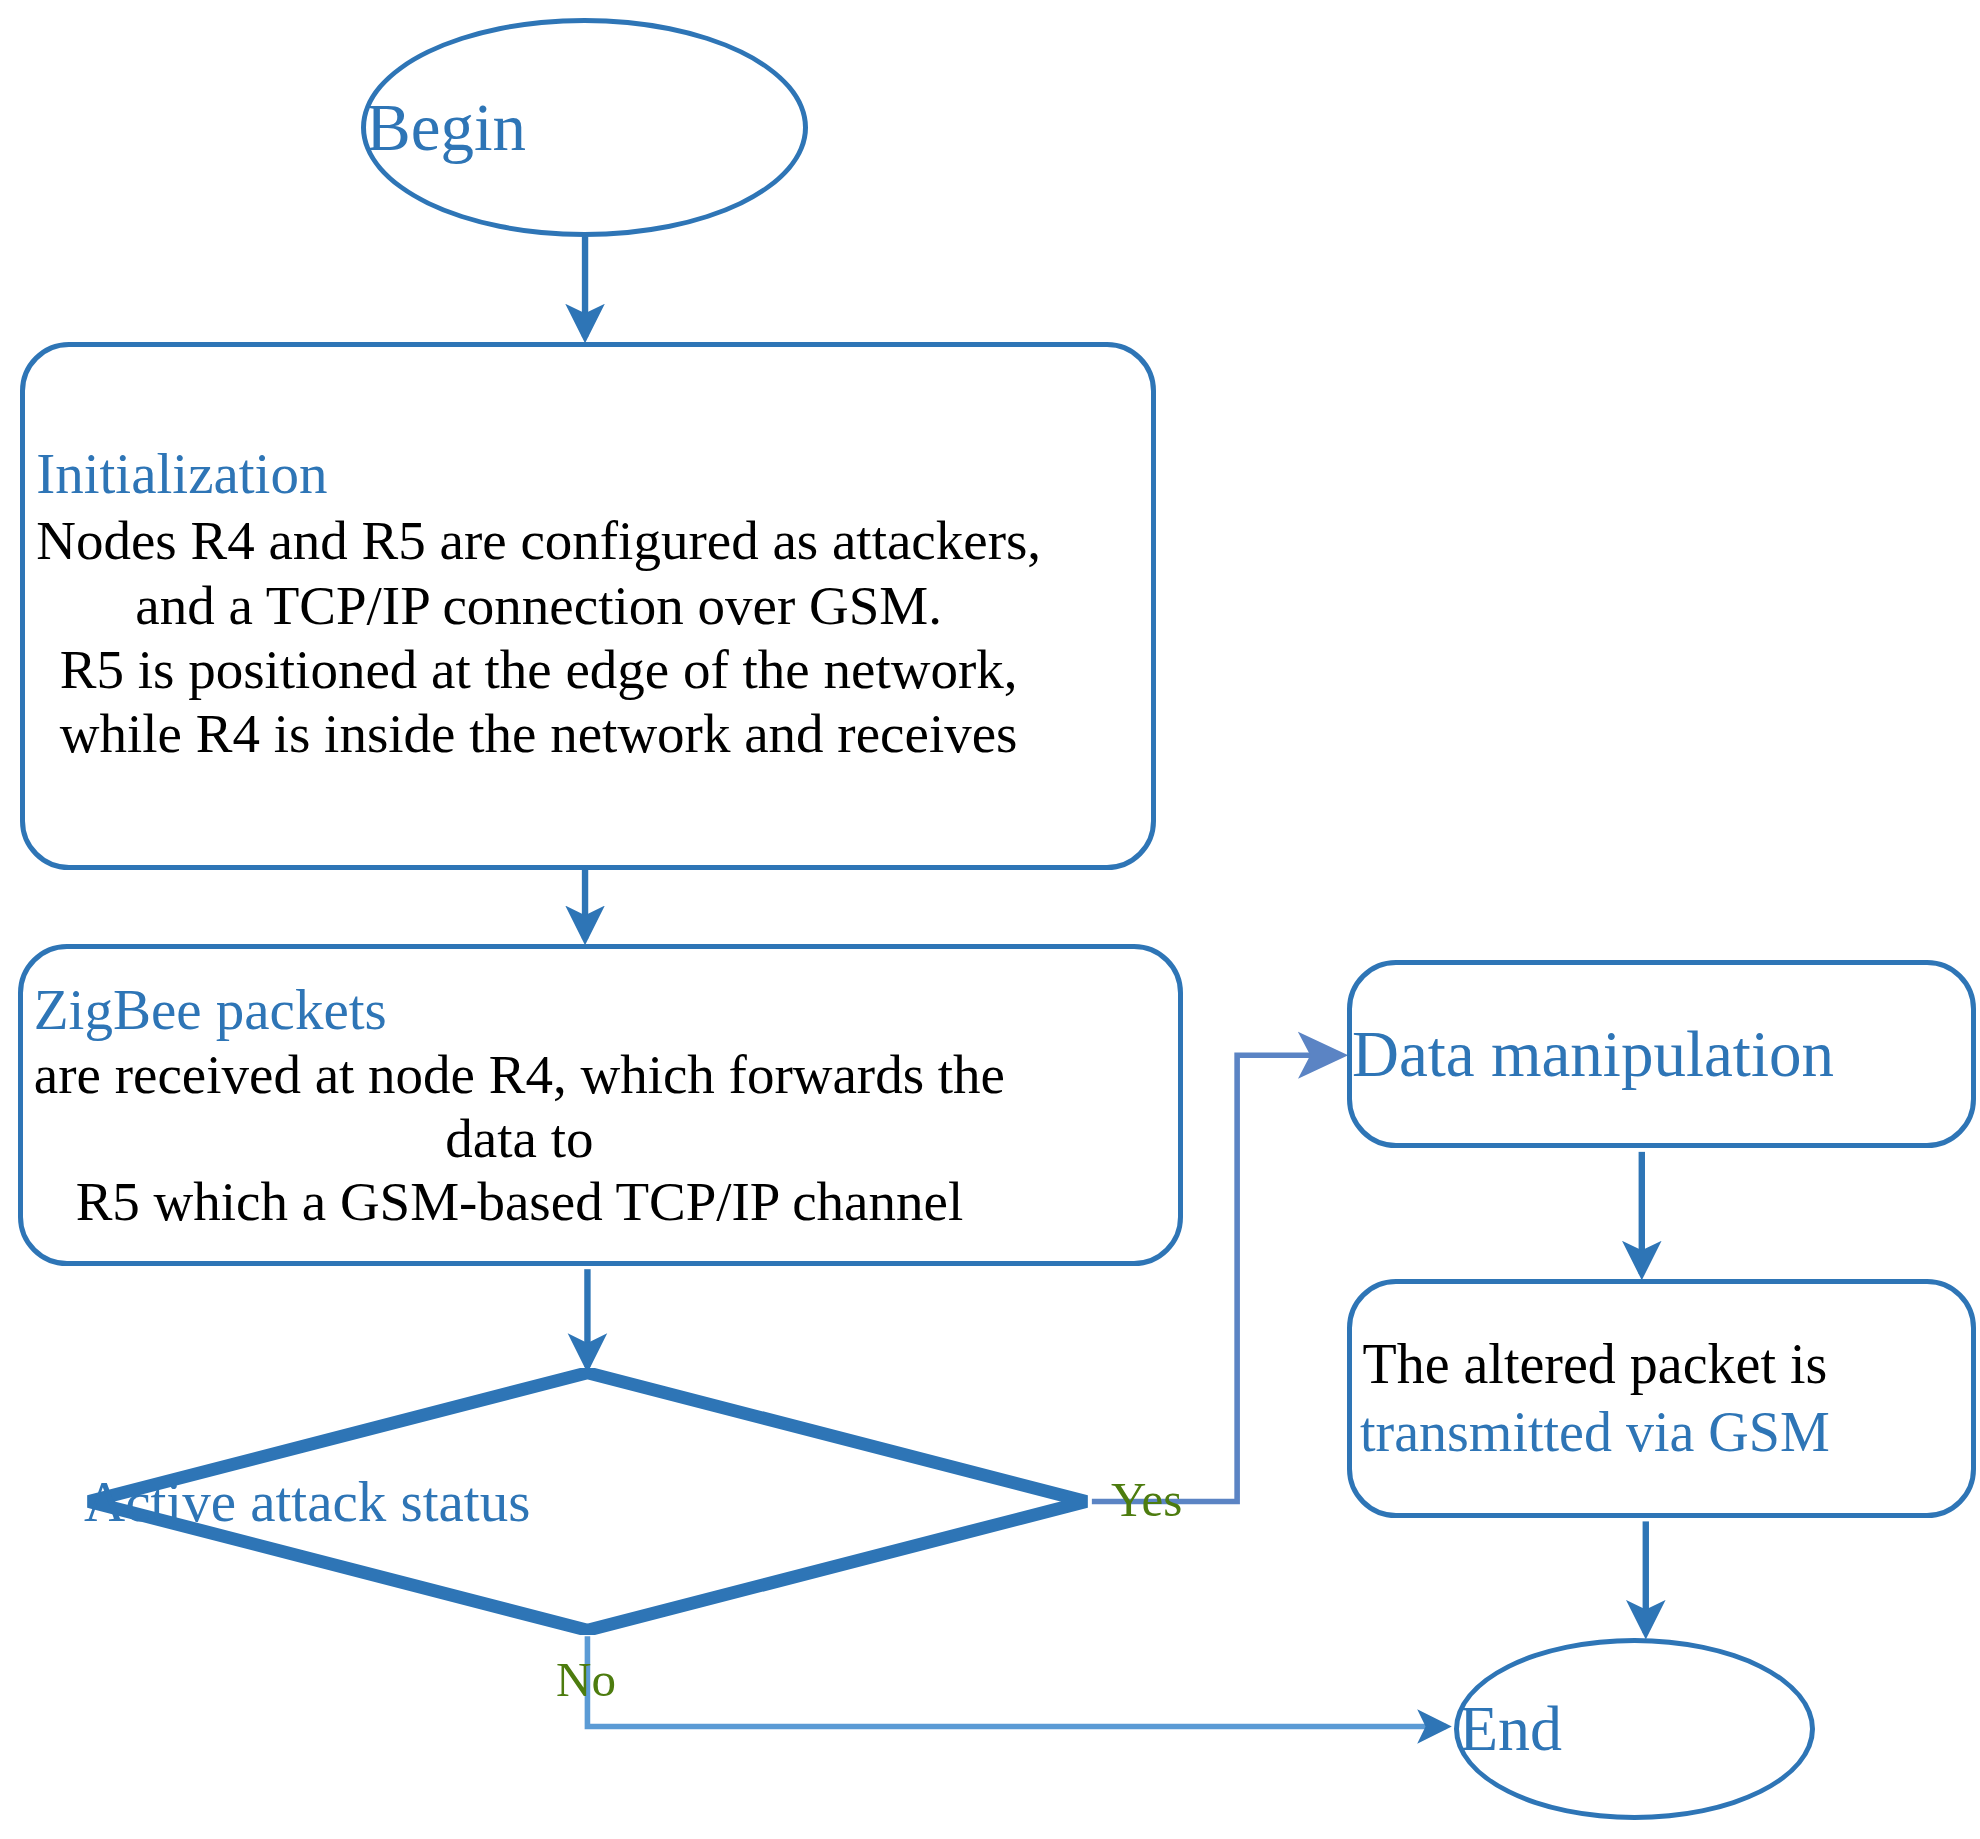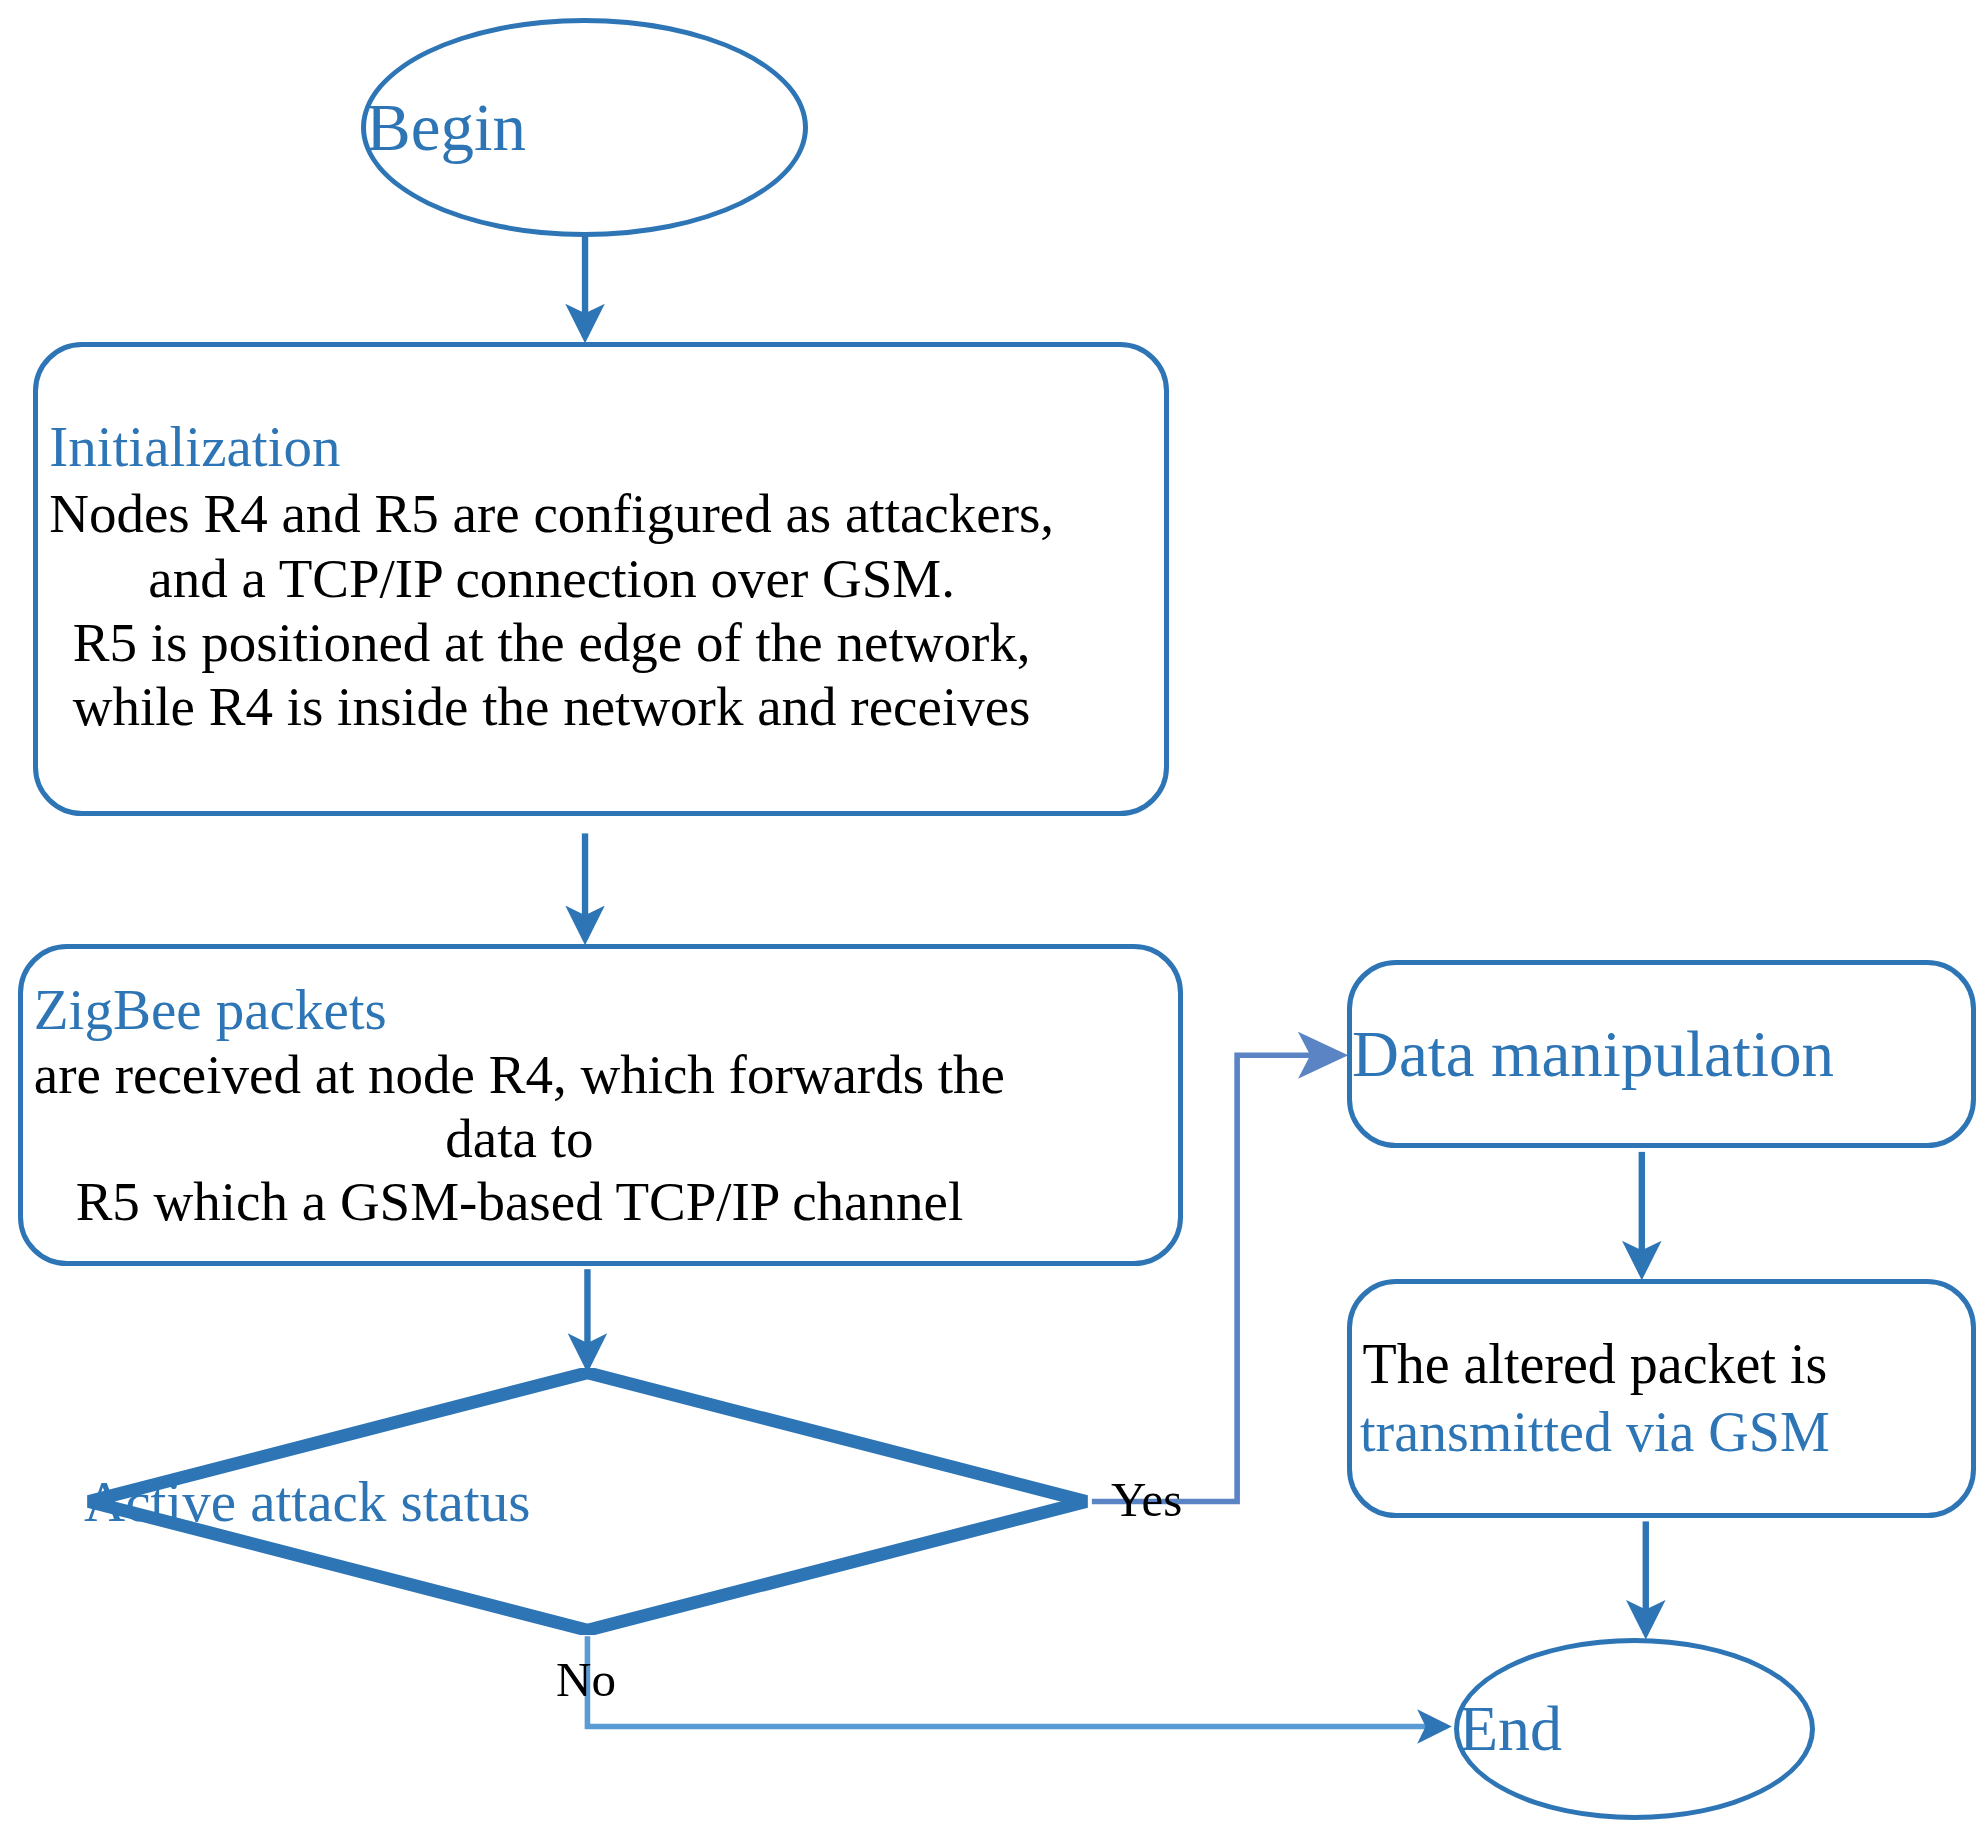--- a/index.html
+++ b/index.html
@@ -48,21 +48,21 @@
   .blue { color: #2E75B6; }
   .black { color: #000000; }
 
   
   #node-begin {
     left: 361px; top: 17.6px; width: 447px; height: 219px;
   }
   #node-begin .node-title { font-size: 67px; line-height: 1; }
 
   #node-init {
-    left: 33px; top: 342px; width: 1136px; height: 474px;
+    left: 20px; top: 342px; width: 1136px; height: 528px;
     padding: 8px 11.2px 11.2px 11.2px;
   }
   #node-init .node-title { font-size: 57px; line-height: 1.12; margin-bottom: 3.2px; }
   #node-init .node-body { font-size: 55px; line-height: 1.17; }
 
   #node-zigbee {
     left: 17.6px; top: 944px; width: 1165px; height: 322px;
     padding: 4.8px 11.2px 8px 11.2px;
   }
   #node-zigbee .node-title { font-size: 57px; line-height: 1.1; margin-bottom: 1.6px; margin-top: 6px; }
@@ -93,21 +93,21 @@
   }
   #node-altered .node-body { font-size: 56px; line-height: 1.2; }
 
   #node-end {
     left: 1454px; top: 1638px; width: 361px; height: 182px;
   }
   #node-end .node-title { font-size: 64px; line-height: 1; }
 
   .edge-label {
     position: absolute;
-    color: #000000;
+    color: #4d7c0f;
     font-size: 49px;
     line-height: 1;
     white-space: nowrap;
     font-family: "Liberation Serif", "DejaVu Serif", serif;
   }
   #label-yes { left: 1111px; top: 1475px; }
   #label-no  { left: 556px;  top: 1655px; }
 </style>
 </head>
 <body>

